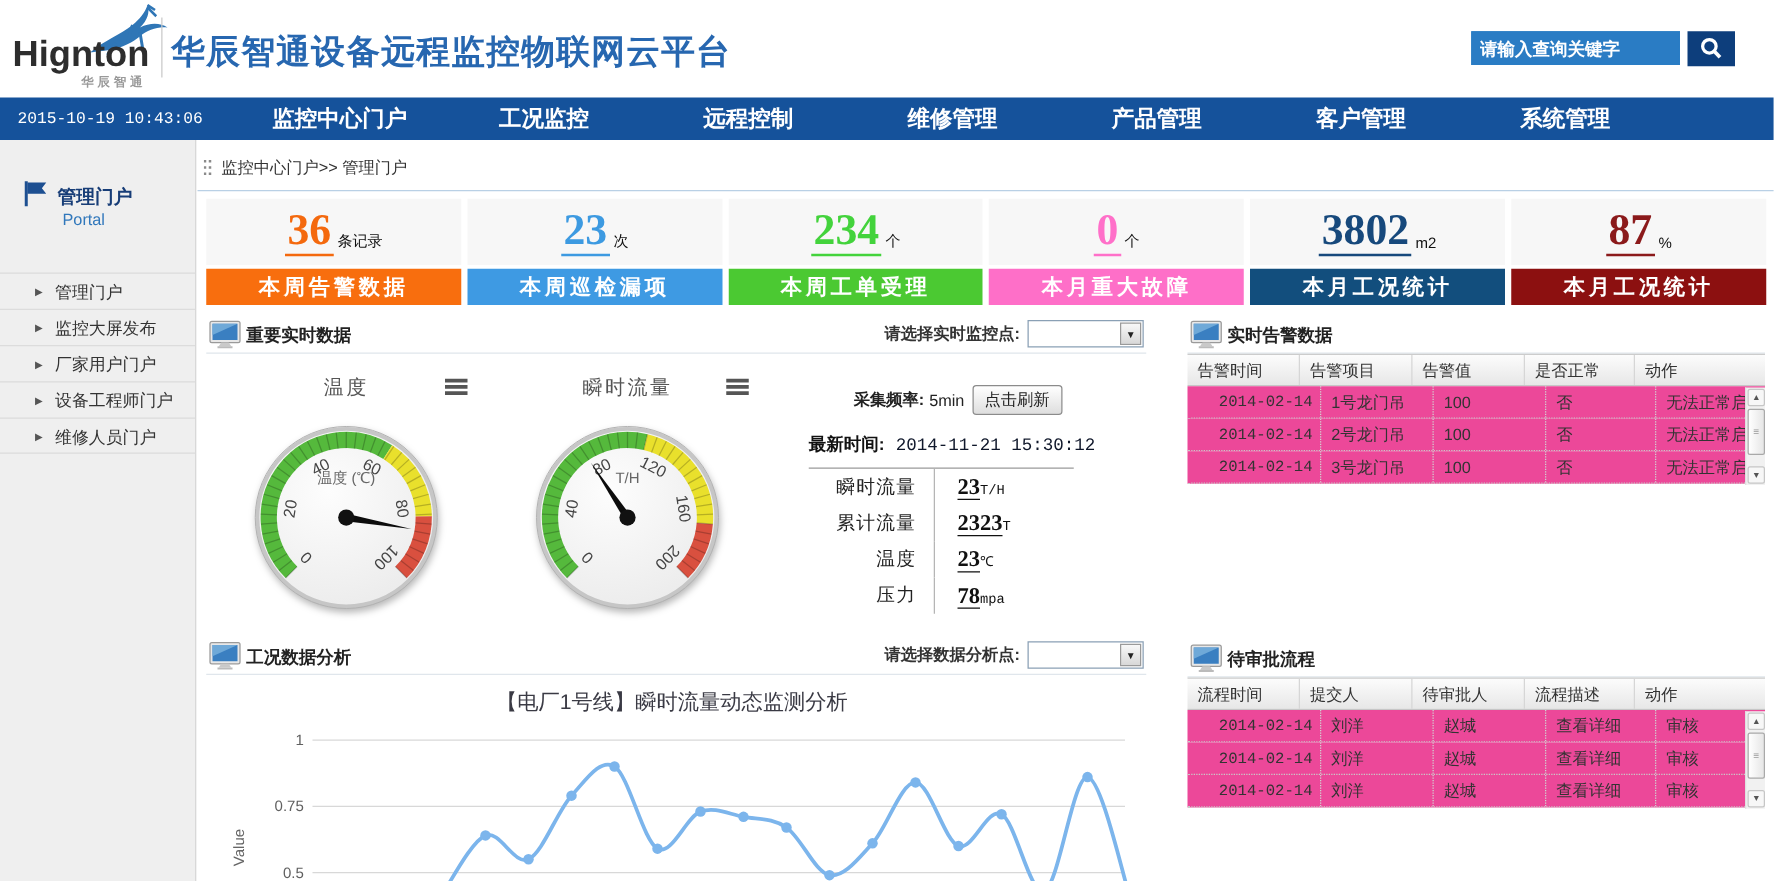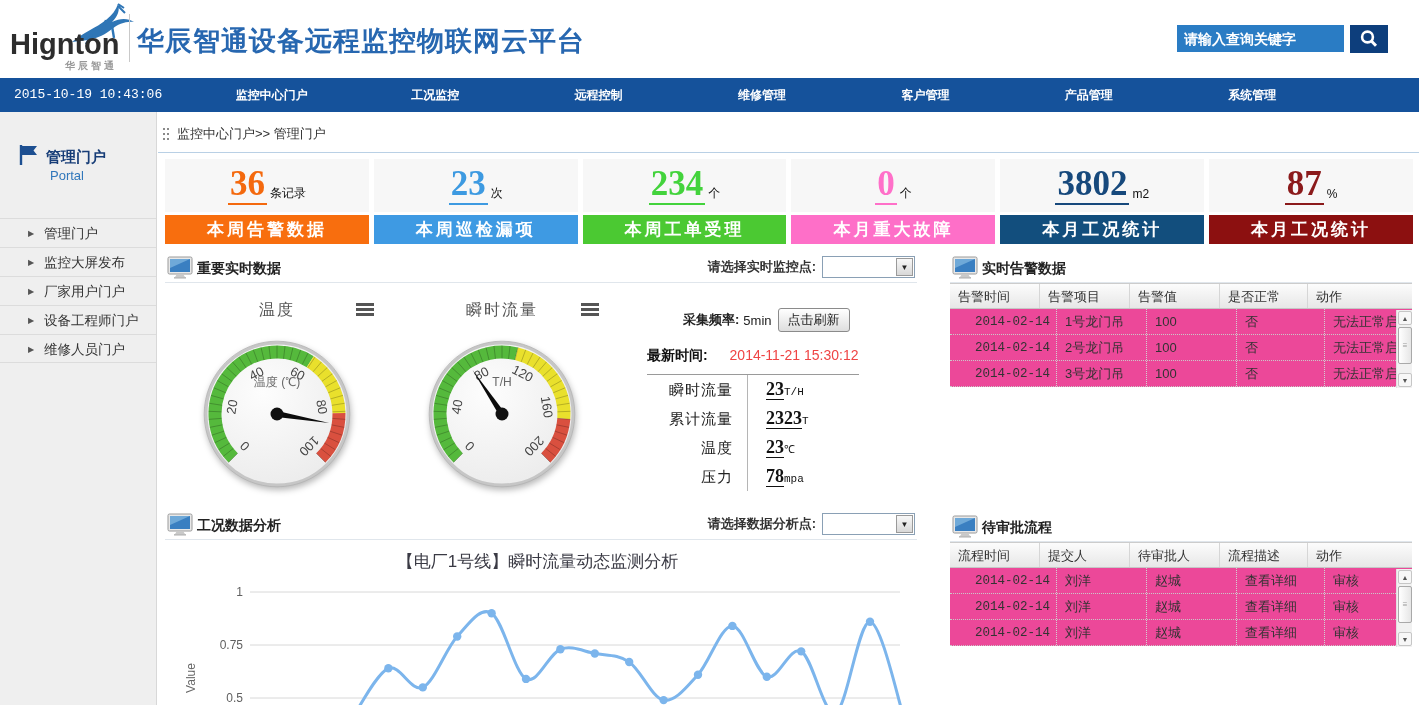--- a/index.html
+++ b/index.html
@@ -19,21 +19,21 @@
         border:1px solid #2a7cc4; color:#fff; font-size:14px; font-weight:bold; padding-left:6px; outline:none; }
   .search-input::placeholder { color:#fff; opacity:1; }
   .search-btn { position:absolute; left:1350px; top:25px; width:38px; height:28px; background:#0d3e7c;
         border:none; cursor:pointer; display:flex; align-items:center; justify-content:center; }
 
   
   .navbar { position:absolute; left:0; top:78px; width:1419px; height:34px; background:#15529b; }
   .nav-time { position:absolute; left:14px; top:0; line-height:34px; color:#fff; font-size:13px;
         font-family:"Liberation Mono",monospace; }
   .nav-menu { position:absolute; left:190px; right:85px; top:0; height:34px; display:flex; list-style:none; }
-  .nav-menu li { flex:1; text-align:center; line-height:34px; color:#fff; font-size:12px; font-weight:bold; cursor:pointer; }
+  .nav-menu li { flex:1; text-align:center; line-height:34px; color:#fff; font-size:18px; font-weight:bold; cursor:pointer; }
 
   
   .sidebar { position:absolute; left:0; top:112px; width:157px; bottom:0; background:#efefef; border-right:1px solid #d8d8d8; }
   .flag-icon { position:absolute; left:18px; top:32px; }
   .portal-title { position:absolute; left:46px; top:36px; font-size:15px; font-weight:bold; color:#173d77; }
   .portal-sub { position:absolute; left:50px; top:56px; font-size:13px; color:#3077bb; }
   .side-menu { position:absolute; top:106px; left:0; right:0; list-style:none; }
   .side-menu li { position:relative; height:29px; line-height:29px; padding-left:44px; font-size:13.5px; color:#333;
         border-top:1px solid #dcdcdc; background:#efefef; cursor:pointer; }
   .side-menu li:last-child { border-bottom:1px solid #dcdcdc; }
@@ -76,21 +76,21 @@
   .gauge-svg { position:absolute; left:37px; top:56px; filter:drop-shadow(1px 3px 3px rgba(0,0,0,.28)); }
 
   .info-block { position:absolute; left:482px; top:55px; width:268px; }
   .freq-row { margin-left:36px; display:flex; align-items:center; font-size:13px; color:#222; }
   .freq-label { font-weight:bold; }
   .freq-value { font-family:Liberation Sans, sans-serif; margin:0 6px 0 4px; }
   .refresh-btn { font-size:13px; color:#222; padding:2px 9px; border:1px solid #8b8b8b; border-radius:3px;
         background:linear-gradient(#ffffff,#dedede); cursor:pointer; font-family:"Liberation Sans",sans-serif; }
   .latest-row { margin-top:15px; font-size:14px; color:#111; }
   .latest-label { font-weight:bold; }
-  .latest-time { font-family:Liberation Sans, sans-serif; color:#ef4444; margin-left:18px; }
+  .latest-time { font-family:Liberation Mono, monospace; color:#0f172a; margin-left:5px; }
   .info-hr { margin-top:9px; width:212px; border:none; border-top:1px solid #9a9a9a; }
   .metrics {}
   .m-row { display:flex; height:29px; align-items:center; }
   .m-label { width:101px; text-align:right; padding-right:14px; font-size:15px; color:#222;
         border-right:1px solid #b5b5b5; line-height:29px; height:29px; letter-spacing:1px; }
   .m-val { padding-left:18px; }
   .m-num { font-family:"Liberation Serif",serif; font-size:18px; font-weight:bold; color:#111;
         border-bottom:1px solid #111; cursor:pointer; }
   .m-unit { font-size:11px; font-family:"Liberation Mono",monospace; color:#111; }
 
@@ -150,22 +150,22 @@
   </button>
 </div>
 
 <div class="navbar">
   <div class="nav-time">2015-10-19 10:43:06</div>
   <ul class="nav-menu" id="nav-menu">
       <li>监控中心门户</li>
       <li>工况监控</li>
       <li>远程控制</li>
       <li>维修管理</li>
+      <li>产品管理</li>
       <li>客户管理</li>
-      <li>产品管理</li>
       <li>系统管理</li>
     </ul>
 </div>
 
 <div class="sidebar">
   <svg class="flag-icon" width="22" height="22" viewBox="0 0 22 22">
     <path d="M3 1 V21" stroke="#1d4f91" stroke-width="2.4"></path>
     <path d="M4 2 H19 L15.5 6.5 L19 11 H4 Z" fill="#1d4f91"></path>
   </svg>
   <div class="portal-title">管理门户</div>

